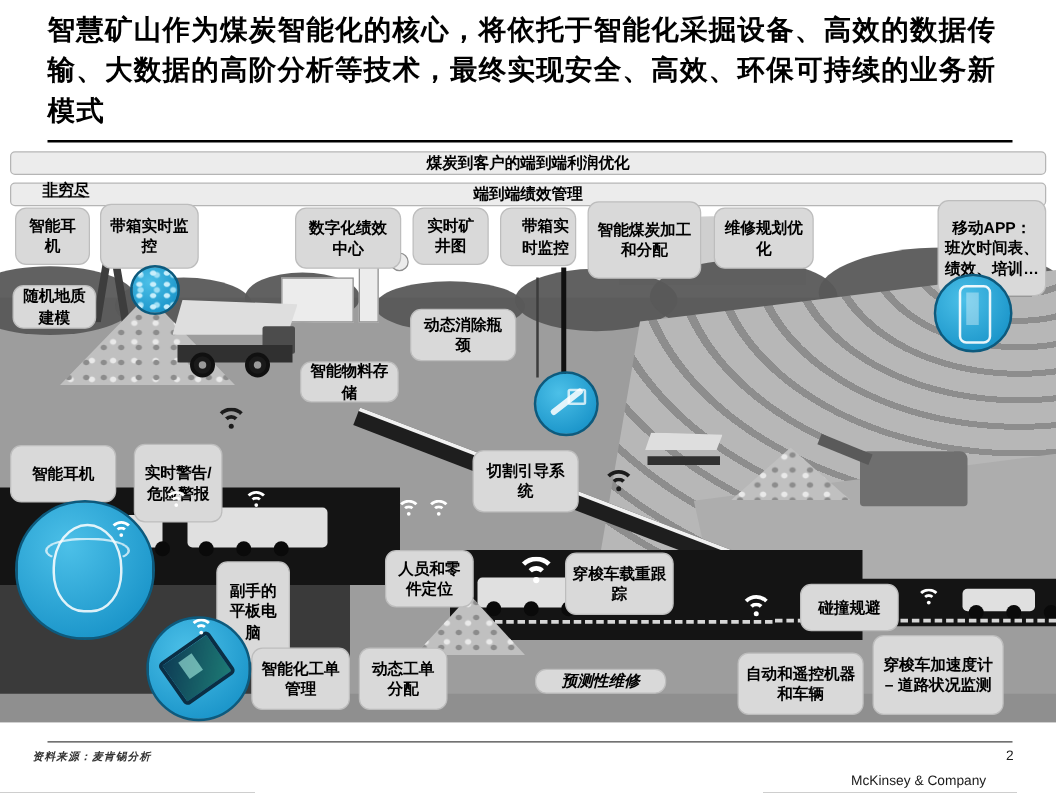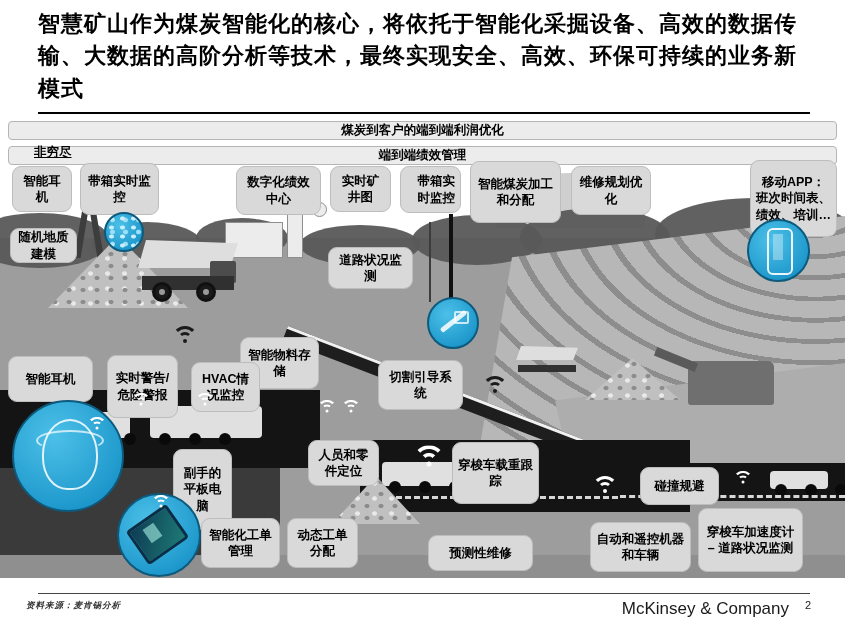--- a/index.html
+++ b/index.html
@@ -94,21 +94,21 @@
   .c-tablet:before{left:18%;top:24%;width:54%;height:44%;background:linear-gradient(135deg,#0e3c55,#1d7a74);border:3px solid #0b2e44;border-radius:4px;transform:rotate(-35deg);}
   .c-tablet:after{left:34%;top:38%;width:16%;height:20%;background:rgba(180,255,240,.55);transform:rotate(-35deg);}
   .c-phone:before{left:30%;top:12%;width:38%;height:72%;border:2px solid rgba(255,255,255,.9);border-radius:6px;}
   .c-phone:after{left:40%;top:22%;width:18%;height:44%;background:rgba(255,255,255,.35);}
   .c-drone{background-image:radial-gradient(#c8eefb 2px, transparent 3px),radial-gradient(#9fdff5 2px, transparent 3px),radial-gradient(circle at 38% 32%, #4cc0e8, #1d97cb 75%);background-size:11px 9px,13px 12px,100% 100%;}
   .c-cutter:before{left:18%;top:42%;width:64%;height:5px;background:rgba(255,255,255,.85);transform:rotate(-38deg);border-radius:2px;}
   .c-cutter:after{left:52%;top:26%;width:22%;height:18%;border:2px solid rgba(255,255,255,.75);border-radius:2px;}
   
   .footer-rule{position:absolute;left:38px;top:593px;width:772px;border-top:1px solid #444;}
   .source{position:absolute;left:26px;top:600px;font-size:8.5px;font-weight:bold;color:#333;letter-spacing:1px;font-family:"Liberation Serif",serif;font-style:italic;}
-  .brand{position:absolute;right:56px;top:599px;font-size:17px;color:#1a1a1a;margin-left:36px;}
+  .brand{position:absolute;right:56px;top:619px;font-size:11px;color:#1a1a1a;margin-left:36px;}
   .pagenum{position:absolute;right:34px;top:599px;font-size:11px;color:#1a1a1a;}
 </style>
 </head>
 <body>
 
 <div class="title">智慧矿山作为煤炭智能化的核心，将依托于智能化采掘设备、高效的数据传输、大数据的高阶分析等技术，最终实现安全、高效、环保可持续的业务新模式</div>
 <div class="title-rule"></div>
 
 <div class="scene">
 
@@ -167,33 +167,32 @@
   <div class="tag" style="left:12px;top:48px;width:60px;height:46px;">智能耳机</div>
   <div class="tag" style="left:80px;top:45px;width:79px;height:52px;">带箱实时监控</div>
   <div class="tag" style="left:236px;top:48px;width:85px;height:49px;">数字化绩效中心</div>
   <div class="tag" style="left:330px;top:48px;width:61px;height:46px;">实时矿井图</div>
   <div class="tag" style="left:400px;top:48px;width:61px;height:47px;text-align:right;">带箱实时监控</div>
   <div class="tag" style="left:470px;top:43px;width:91px;height:62px;">智能煤炭加工和分配</div>
   <div class="tag" style="left:571px;top:48px;width:80px;height:49px;">维修规划优化</div>
   <div class="tag" style="left:750px;top:42px;width:87px;height:77px;">移动APP：班次时间表、绩效、培训…</div>
 
   <div class="tag" style="left:10px;top:110px;width:67px;height:35px;">随机地质建模</div>
-  <div class="tag" style="left:328px;top:129px;width:85px;height:42px;">道路状况监测</div>
-  <div class="tag" style="left:240px;top:171px;width:79px;height:52px;margin-top:48px;">智能物料存储</div>
+  <div class="tag" style="left:328px;top:129px;width:85px;height:42px;">动态消除瓶颈</div>
+  <div class="tag" style="left:240px;top:171px;width:79px;height:33px;">智能物料存储</div>
   <div class="tag" style="left:8px;top:238px;width:85px;height:46px;">智能耳机</div>
   <div class="tag" style="left:107px;top:237px;width:71px;height:63px;">实时警告/危险警报</div>
-  <div class="tag" style="left:191px;top:244px;width:69px;height:50px;">HVAC情况监控</div>
   <div class="tag" style="left:378px;top:242px;width:85px;height:50px;">切割引导系统</div>
   <div class="tag" style="left:173px;top:331px;width:59px;height:81px;">副手的平板电脑</div>
   <div class="tag" style="left:308px;top:322px;width:71px;height:46px;">人员和零件定位</div>
-  <div class="tag" style="left:452px;top:324px;width:87px;height:62px;">穿梭车载重跟踪</div>
+  <div class="tag" style="left:452px;top:324px;width:87px;height:50px;">穿梭车载重跟踪</div>
   <div class="tag" style="left:640px;top:349px;width:79px;height:38px;">碰撞规避</div>
   <div class="tag" style="left:201px;top:400px;width:79px;height:50px;">智能化工单管理</div>
   <div class="tag" style="left:287px;top:400px;width:71px;height:50px;">动态工单分配</div>
-  <div class="tag" style="left:428px;top:417px;width:105px;height:36px;">预测性维修</div>
+  <div class="tag" style="left:428px;top:417px;width:105px;height:20px;font-style:italic;">预测性维修</div>
   <div class="tag" style="left:590px;top:404px;width:101px;height:50px;">自动和遥控机器和车辆</div>
   <div class="tag" style="left:698px;top:390px;width:105px;height:64px;">穿梭车加速度计 – 道路状况监测</div>
 
   <div class="circle c-drone" style="left:104px;top:94px;width:40px;height:40px;"></div>
   <div class="circle c-phone" style="left:747px;top:101px;width:63px;height:63px;"></div>
   <div class="circle c-cutter" style="left:427px;top:179px;width:52px;height:52px;"></div>
   <div class="circle c-helmet" style="left:12px;top:282px;width:112px;height:112px;"></div>
   <div class="circle c-tablet" style="left:117px;top:375px;width:84px;height:84px;"></div>
 
   <div class="wifi" style="left:172px;top:208px;">

